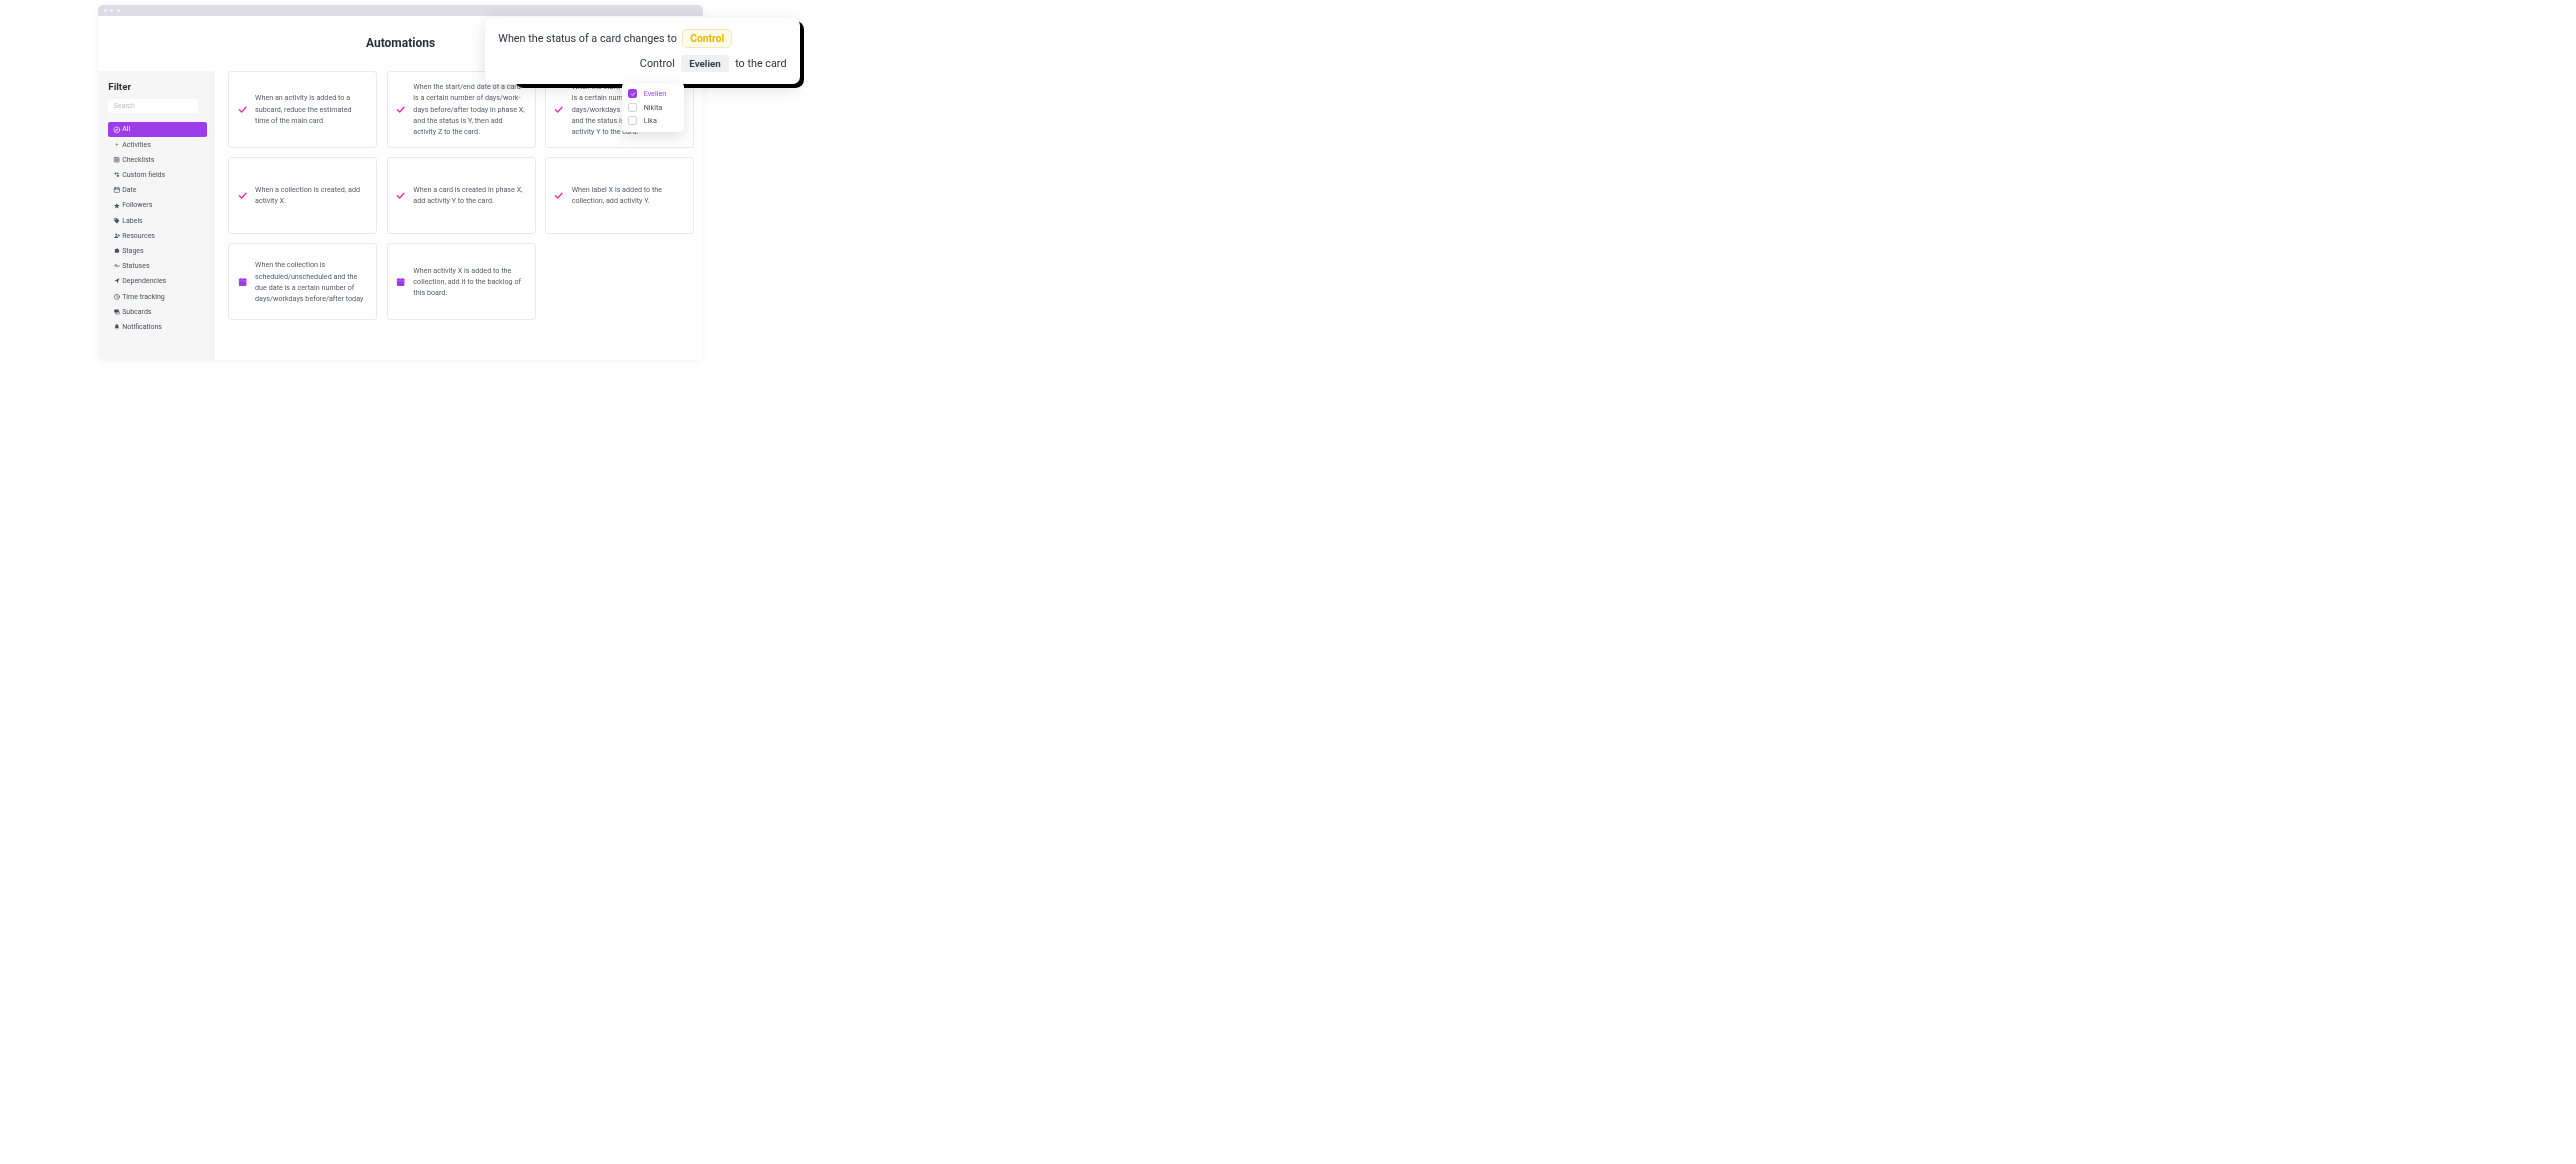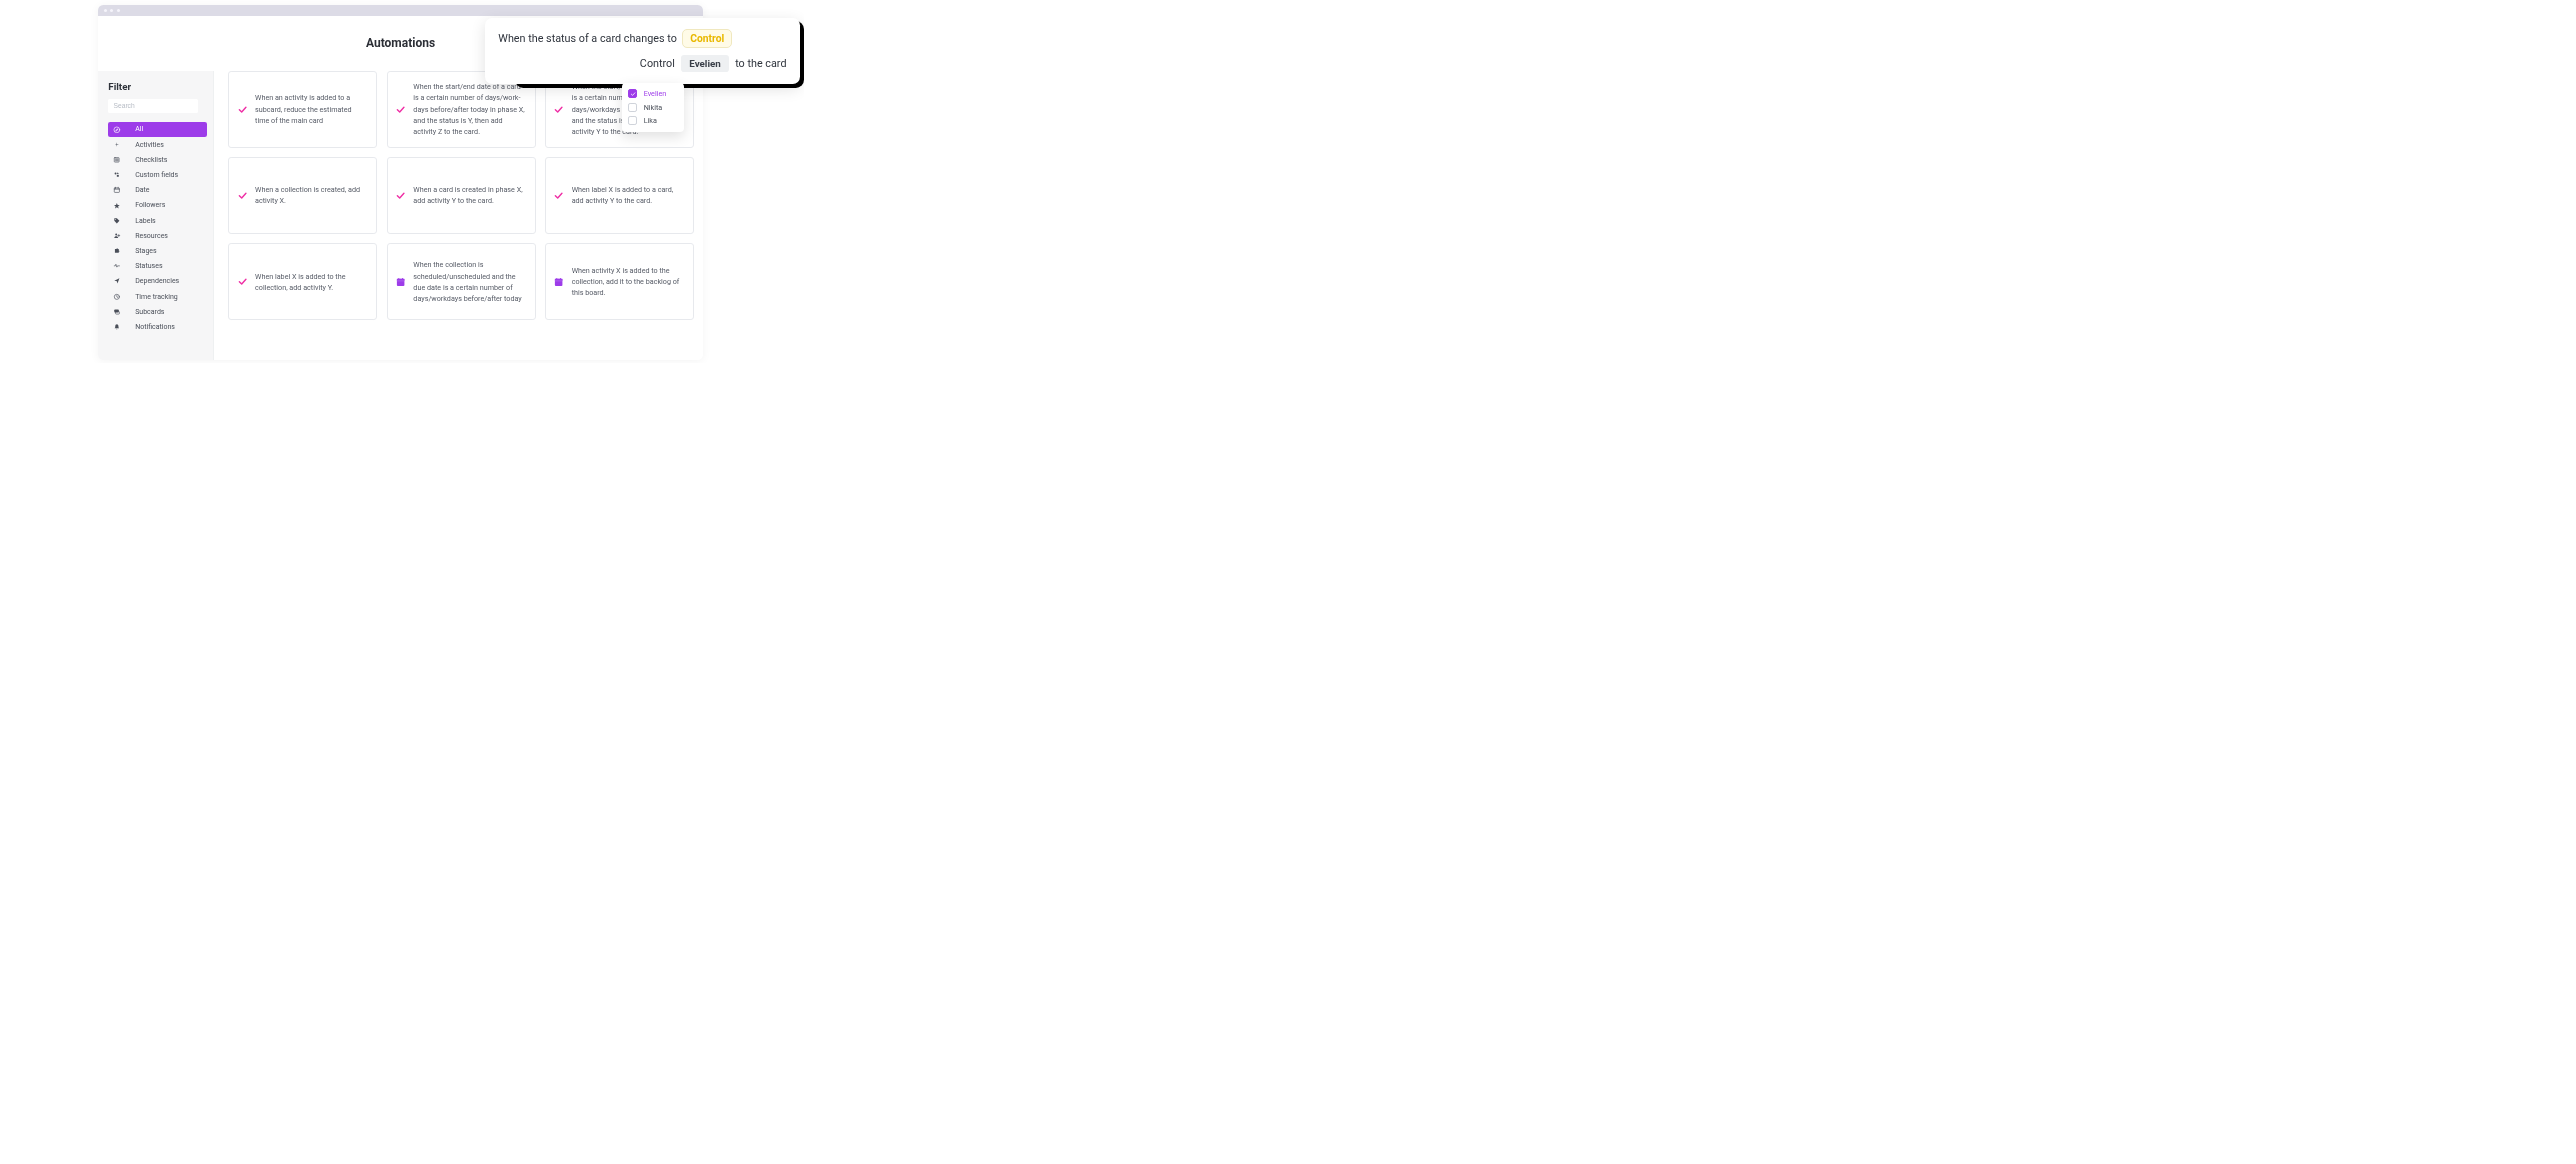--- a/index.html
+++ b/index.html
@@ -64,21 +64,21 @@
     padding: 0 5.2px;
     font-size: 6.7px;
     color: #9aa0aa;
     margin-bottom: 9.3px;
   }
   .search-input::placeholder { color: #b7bcc5; }
   .nav { list-style: none; }
   .nav li {
     display: flex;
     align-items: center;
-    gap: 14px;
+    gap: 1px;
     font-size: 7px;
     color: #4a4f59;
     padding: 3.6px 5.2px;
     border-radius: 2.1px;
     cursor: pointer;
   }
   .nav li.active {
     background: #9d3ce9;
     color: #fff;
   }
@@ -374,28 +374,20 @@
             </span>
             <div class="text">When a collection is created, add activity X.</div>
           </div>
           <div class="card">
             <span class="badge">
               <svg viewBox="0 0 24 24" width="100%" height="100%">
                 <path d="M5 12 L10 17 L19 7" stroke="#ef2fa5" fill="none" stroke-width="3" stroke-linecap="round" stroke-linejoin="round"></path>
               </svg>
             </span>
             <div class="text">When a card is created in phase X, add activity Y to the card.</div>
-          </div>
-          <div class="card">
-            <span class="badge">
-              <svg viewBox="0 0 24 24" width="100%" height="100%">
-                <path d="M5 12 L10 17 L19 7" stroke="#ef2fa5" fill="none" stroke-width="3" stroke-linecap="round" stroke-linejoin="round"></path>
-              </svg>
-            </span>
-            <div class="text">When label X is added to a card, add activity Y to the card.</div>
           </div>
           <div class="card">
             <span class="badge">
               <svg viewBox="0 0 24 24" width="100%" height="100%">
                 <path d="M5 12 L10 17 L19 7" stroke="#ef2fa5" fill="none" stroke-width="3" stroke-linecap="round" stroke-linejoin="round"></path>
               </svg>
             </span>
             <div class="text">When label X is added to the collection, add activity Y.</div>
           </div>
           <div class="card">

